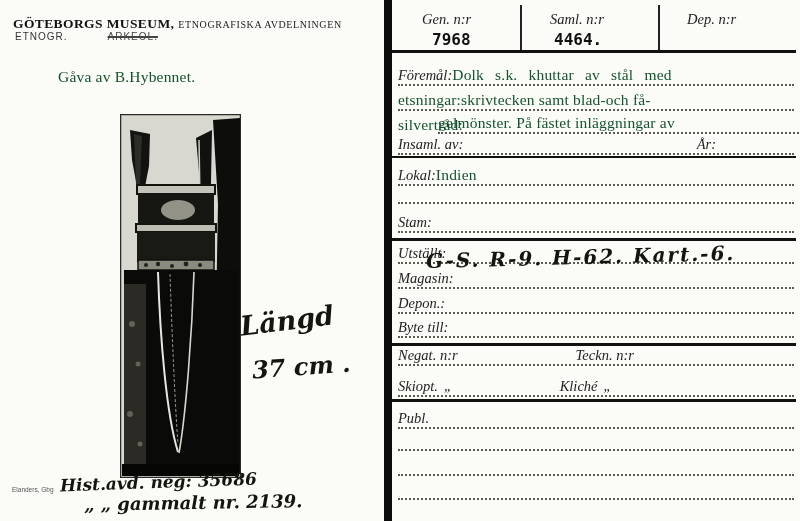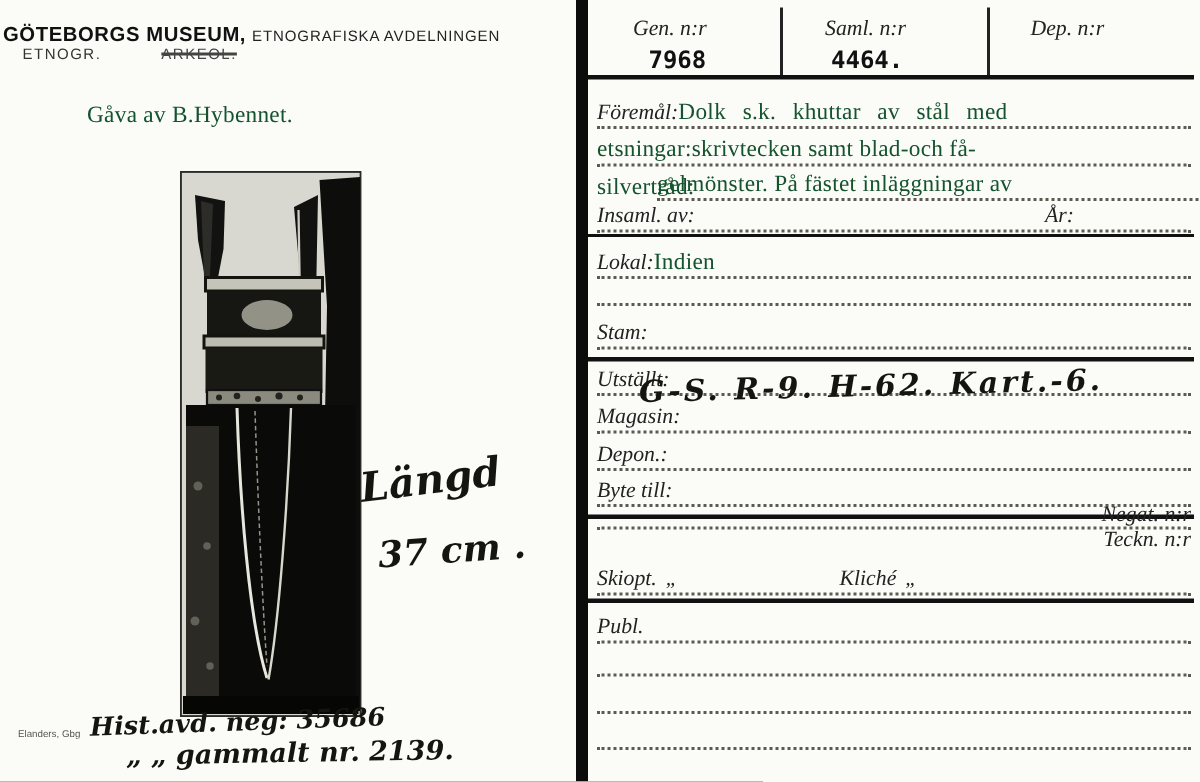--- a/index.html
+++ b/index.html
@@ -4,22 +4,22 @@
 <style>
   * { margin:0; padding:0; box-sizing:border-box; }
   html,body { background:#888; }
   .card {
     position:relative; width:800px; height:521px; margin:0 auto;
     background:#fbfbf8; overflow:hidden; color:#1a1a1a;
     font-family:"Liberation Serif", serif;
   }
   
   .left { position:absolute; left:0; top:0; width:384px; height:521px; }
-  .museum-line { position:absolute; left:2px; top:14px; white-space:nowrap;
-    font-family:Liberation Sans, sans-serif;text-align:right; }
+  .museum-line { position:absolute; left:13px; top:14px; white-space:nowrap;
+    font-family:Liberation Serif, serif;text-align:right; }
   .museum-title { font-weight:bold; font-size:13.5px; letter-spacing:.4px; color:#111; }
   .museum-sub { font-size:10px; letter-spacing:.6px; color:#222; margin-left:4px; }
   .dept-line { position:absolute; left:15px; top:31px;
     font-family:"Liberation Sans", sans-serif; font-size:10px; letter-spacing:1px; color:#333; }
   .dept-arkeol { margin-left:40px; text-decoration:line-through; color:#444;
     text-decoration-thickness:2px;margin-top:16px; }
   .gift-line { position:absolute; left:58px; top:68px;
     font-family:"DejaVu Sans Mono", monospace; font-size:15px; letter-spacing:1px; color:#222; }
   .photo { position:absolute; left:120px; top:114px; width:121px; height:364px; }
   .hand { font-family:"DejaVu Serif", serif; font-style:italic; font-weight:bold; color:#15150f; }
@@ -116,21 +116,21 @@
     <div class="hand neg-1">Hist.avd. neg: 35686</div>
     <div class="hand neg-2">„   „  gammalt nr. 2139.</div>
   </div>
 
   <div class="divider"></div>
 
   <div class="right">
 
     <div class="hdr-cell" style="left:30px;">
       <span class="hdr-label">Gen. n:r</span>
-      <span class="hdr-val" style="padding-left:10px;text-align:center;">7968</span>
+      <span class="hdr-val" style="padding-left:10px;">7968</span>
     </div>
     <div class="hdr-cell" style="left:158px;">
       <span class="hdr-label">Saml. n:r</span>
       <span class="hdr-val" style="padding-left:4px;">4464.</span>
     </div>
     <div class="hdr-cell" style="left:295px;">
       <span class="hdr-label">Dep. n:r</span>
       <span class="hdr-val"></span>
     </div>
     <div class="vline" style="left:128px;"></div>
@@ -187,21 +187,21 @@
     <div class="row" style="top:296px; height:18px;">
       <span class="lbl">Depon.:</span>
       <span class="fill"></span>
     </div>
     <div class="row" style="top:320px; height:18px;">
       <span class="lbl">Byte till:</span>
       <span class="fill"></span>
     </div>
     <div class="hline" style="top:343px; height:3px;"></div>
 
-    <div class="row" style="top:335px; height:18px;flex-direction:column;">
+    <div class="row" style="top:348px; height:18px;">
       <span class="lbl">Negat. n:r</span>
       <span class="fill" style="max-width:110px;"></span>
       <span class="lbl" style="padding-left:8px;">Teckn. n:r</span>
       <span class="fill"></span>
     </div>
     <div class="row" style="top:379px; height:18px;">
       <span class="lbl">Skiopt.</span>
       <span class="lbl ditto">„</span>
       <span class="fill" style="max-width:96px;"></span>
       <span class="lbl" style="padding-left:8px;">Kliché</span>

